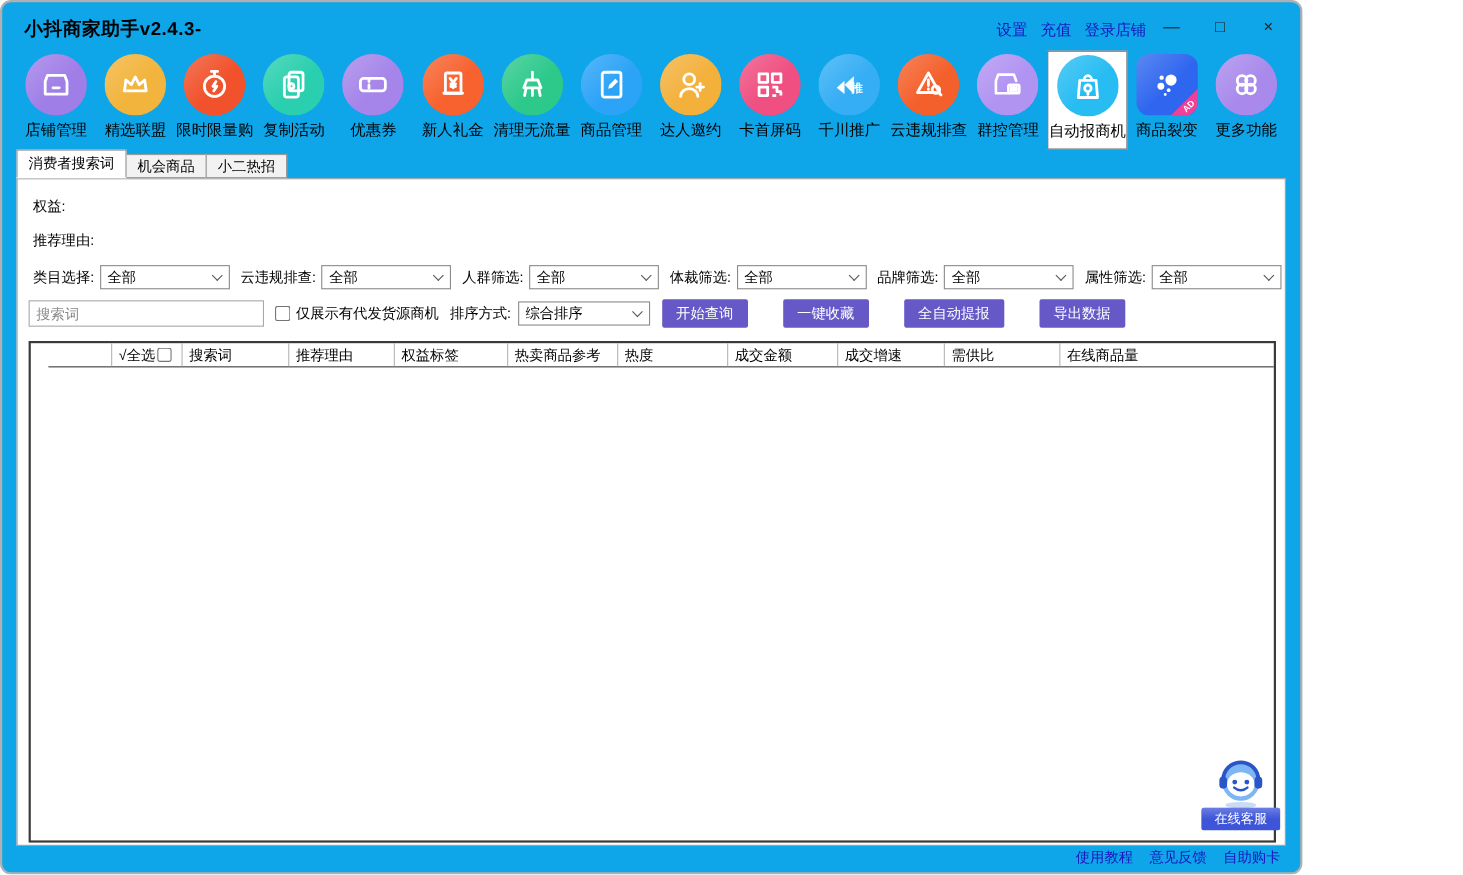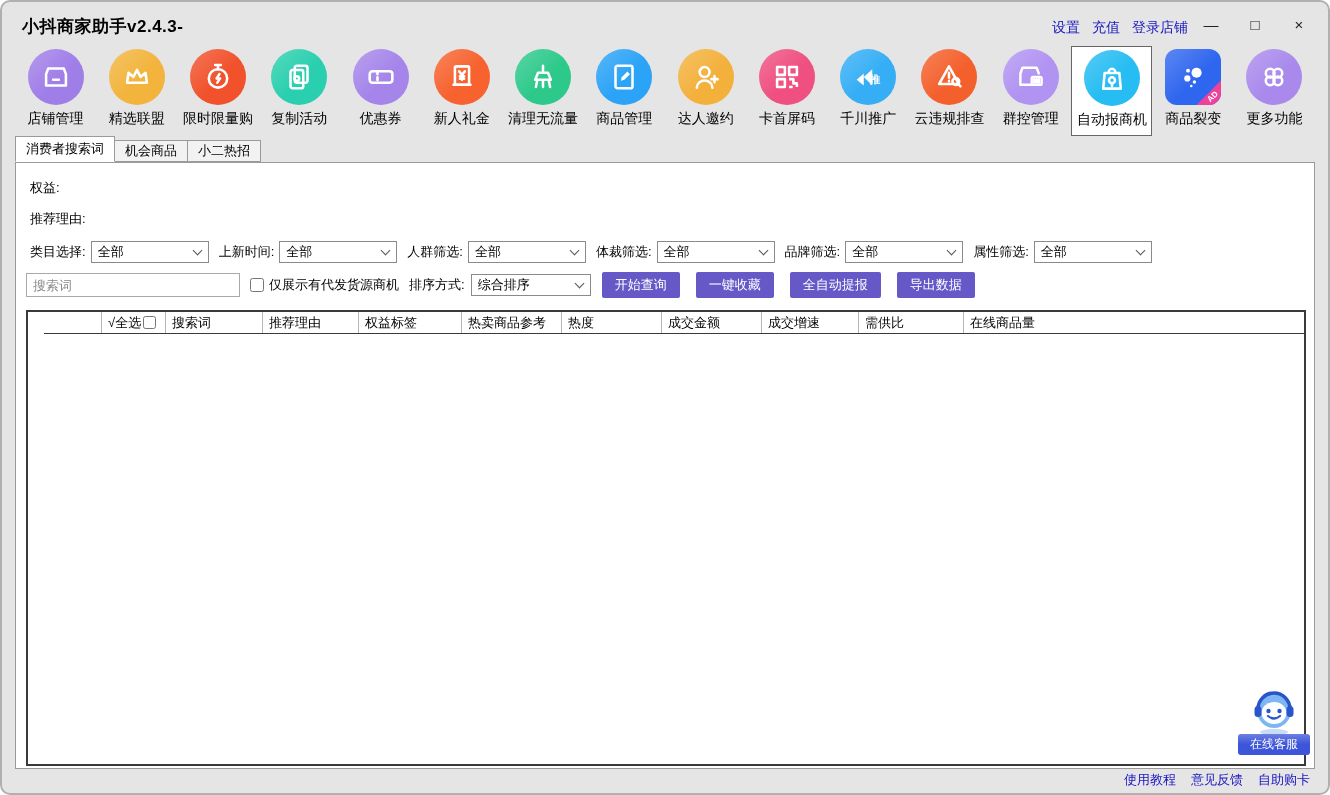--- a/index.html
+++ b/index.html
@@ -1,18 +1,18 @@
 <!DOCTYPE html>
 <html><head>
 <meta charset="utf-8">
 <style>
   html,body{margin:0;padding:0;background:#fff;}
   *{box-sizing:border-box;}
   .window{
-    position:relative;width:1330px;height:795px;background:#e5e5e5;
+    position:relative;width:1184px;height:795px;background:#0ea5e9;
     border:2px solid #b0b0b0;border-radius:10px;overflow:hidden;
     font-family:"Liberation Sans","DejaVu Sans",sans-serif;color:#000;
   }
   
   .titlebar{position:absolute;top:0;left:0;right:0;height:44px;}
   .app-title{position:absolute;left:20px;top:13px;font-size:17px;font-weight:bold;letter-spacing:.5px;}
   .tb-links{position:absolute;top:17px;right:140px;display:flex;gap:12px;font-size:14px;color:#1a16c0;}
   .tb-links span{cursor:pointer;}
   .win-controls{position:absolute;top:14px;right:20px;display:flex;gap:26px;font-size:15px;color:#222;}
   .win-controls span{width:18px;text-align:center;cursor:pointer;}
@@ -49,21 +49,21 @@
   .selectbox .val{font-size:13px;}
   .chev{width:7px;height:7px;border-right:1.6px solid #555;border-bottom:1.6px solid #555;
         transform:rotate(45deg);margin-top:-3px;flex:0 0 auto;}
   .search-row{display:flex;align-items:center;margin:9px 0 0 10px;font-size:13px;}
   .search-input{width:214px;height:24px;border:1px solid #a9a9a9;padding:0 6px;font-size:13px;
                 font-family:inherit;outline:none;}
   .search-input::placeholder{color:#8a8a8a;}
   .chk{width:14px;height:14px;margin:0 5px 0 10px;}
   .sort-label{margin:0 6px 0 10px;white-space:nowrap;}
   .sort-select{width:120px;}
-  .btn-row{display:flex;margin-left:11px;gap:16px;}
+  .btn-row{display:flex;margin-left:11px;gap:32px;}
   .pbtn{height:26px;padding:0 13px;border:none;border-radius:2px;color:#fff;font-size:13px;
         font-family:inherit;cursor:pointer;white-space:nowrap;}
   .hint-label{margin:11px 0 0 14px;font-size:13px;}
   
   .table{position:absolute;left:10px;right:8px;top:147px;bottom:2px;border:2px solid #3a3a3a;background:#fff;padding-left:16px;}
   .thead{display:flex;height:22px;border-bottom:1px solid #3a3a3a;font-size:13px;}
   .th{display:flex;align-items:center;padding-left:6px;border-right:1px solid #b5b5b5;height:100%;overflow:hidden;white-space:nowrap;}
   .th:last-child{border-right:none;flex:1;}
   .th input{width:13px;height:13px;margin:0 0 0 2px;}
   .c0{width:58px;}.c1{width:64px;}.c2{width:97px;}.c3{width:96px;}.c4{width:103px;}.c5{width:100px;}
@@ -284,21 +284,21 @@
 
     <div class="filter-row">
       <div class="fgroup">
         <span class="flabel">类目选择:</span>
         <div class="selectbox">
           <span class="val">全部</span>
           <span class="chev"></span>
         </div>
       </div>
       <div class="fgroup">
-        <span class="flabel">上新时间:</span>
+        <span class="flabel">云违规排查:</span>
         <div class="selectbox">
           <span class="val">全部</span>
           <span class="chev"></span>
         </div>
       </div>
       <div class="fgroup">
         <span class="flabel">人群筛选:</span>
         <div class="selectbox">
           <span class="val">全部</span>
           <span class="chev"></span>

